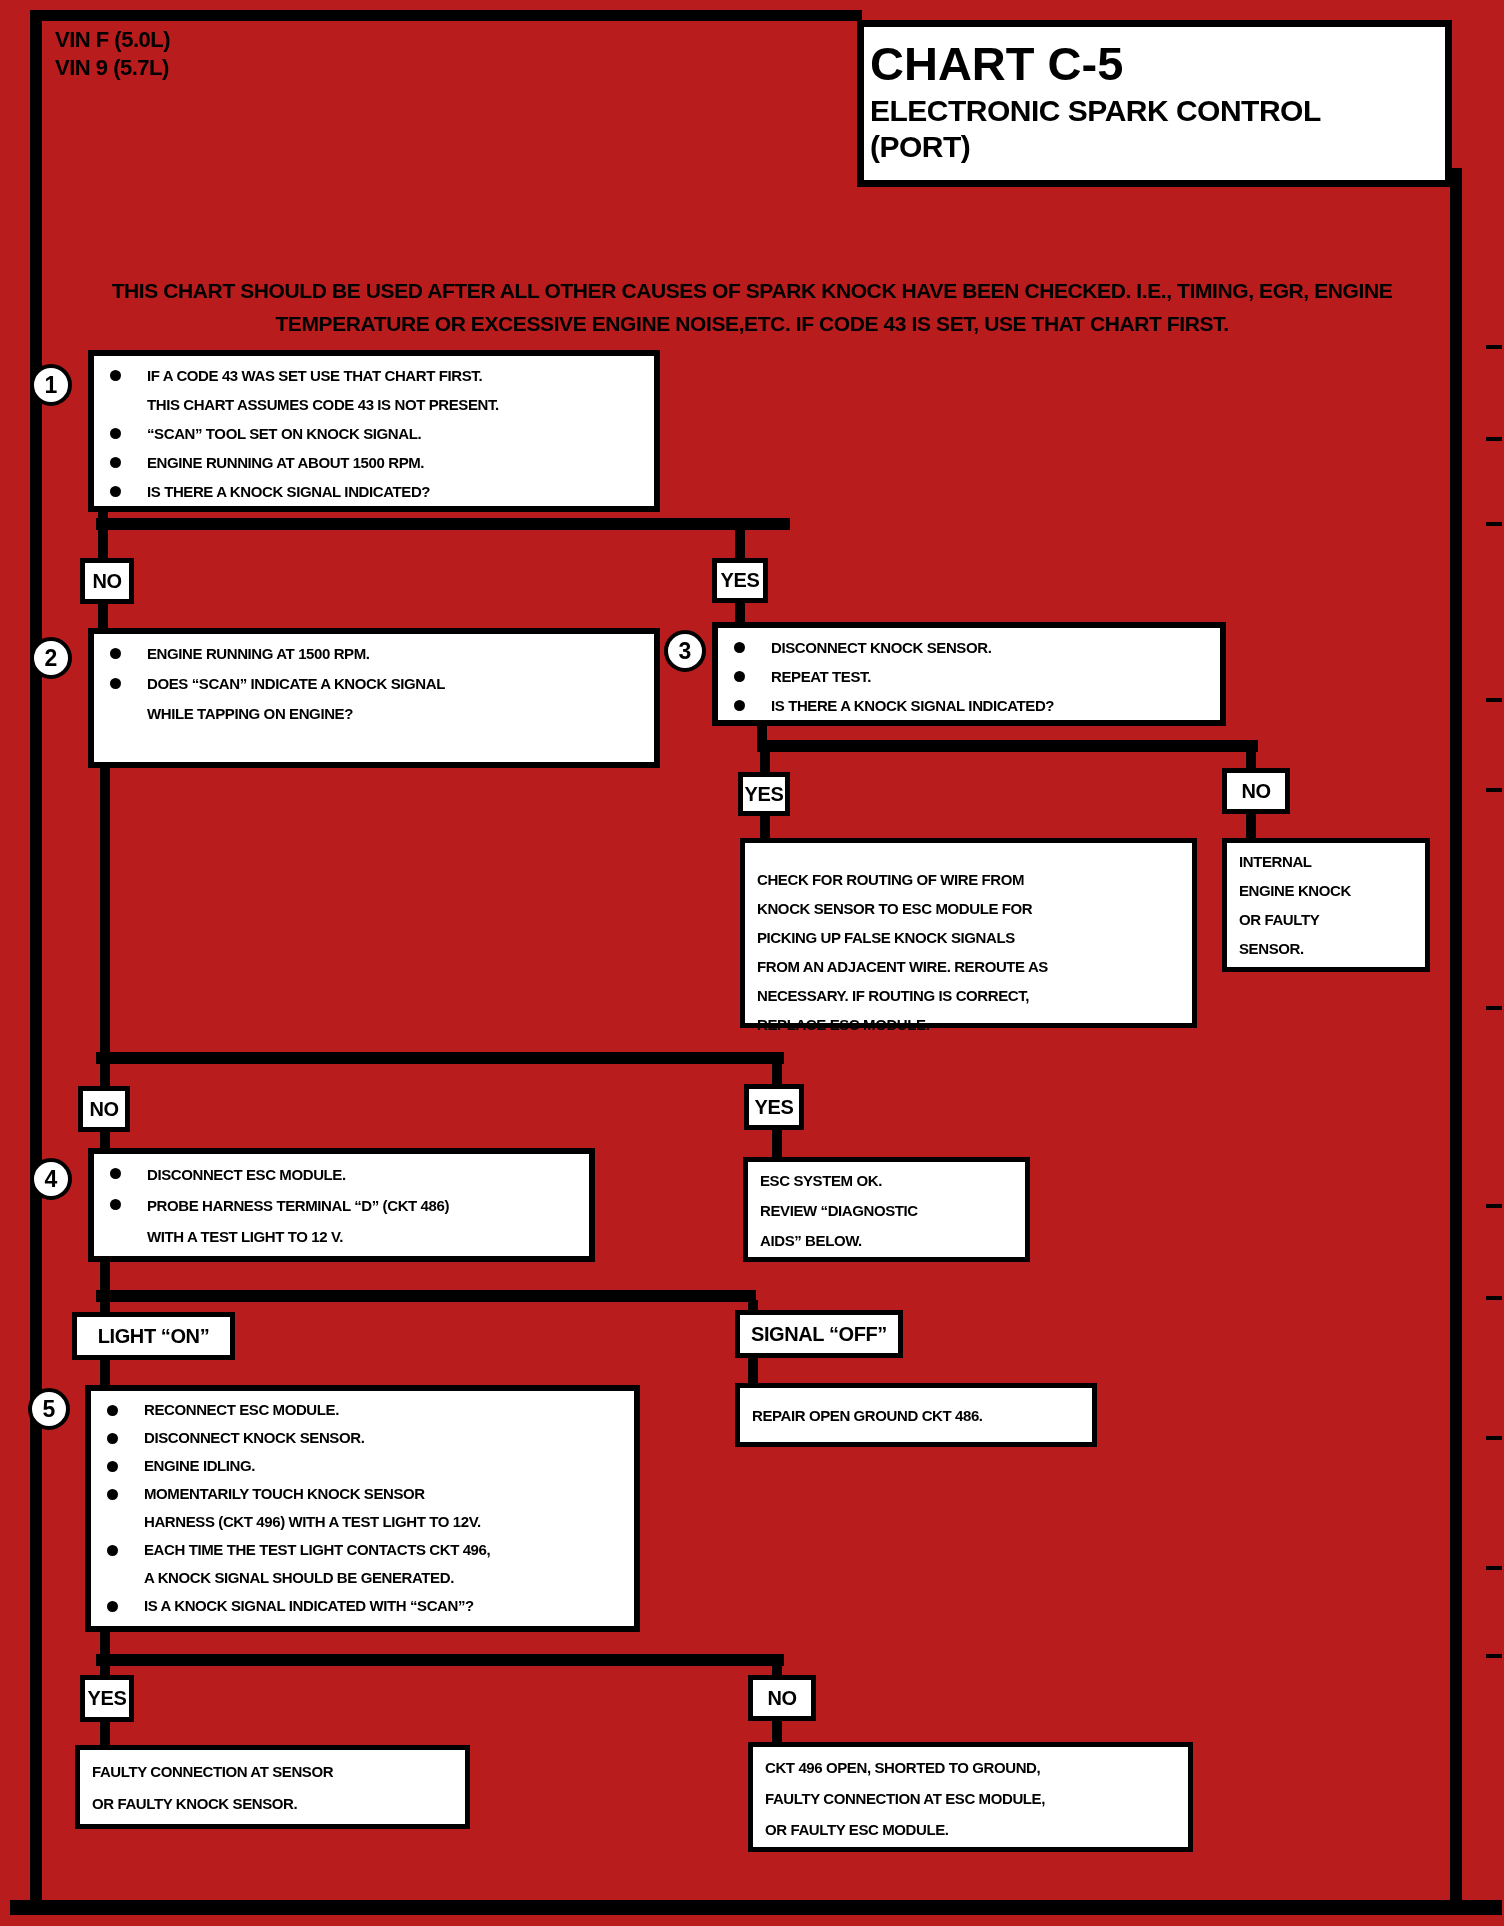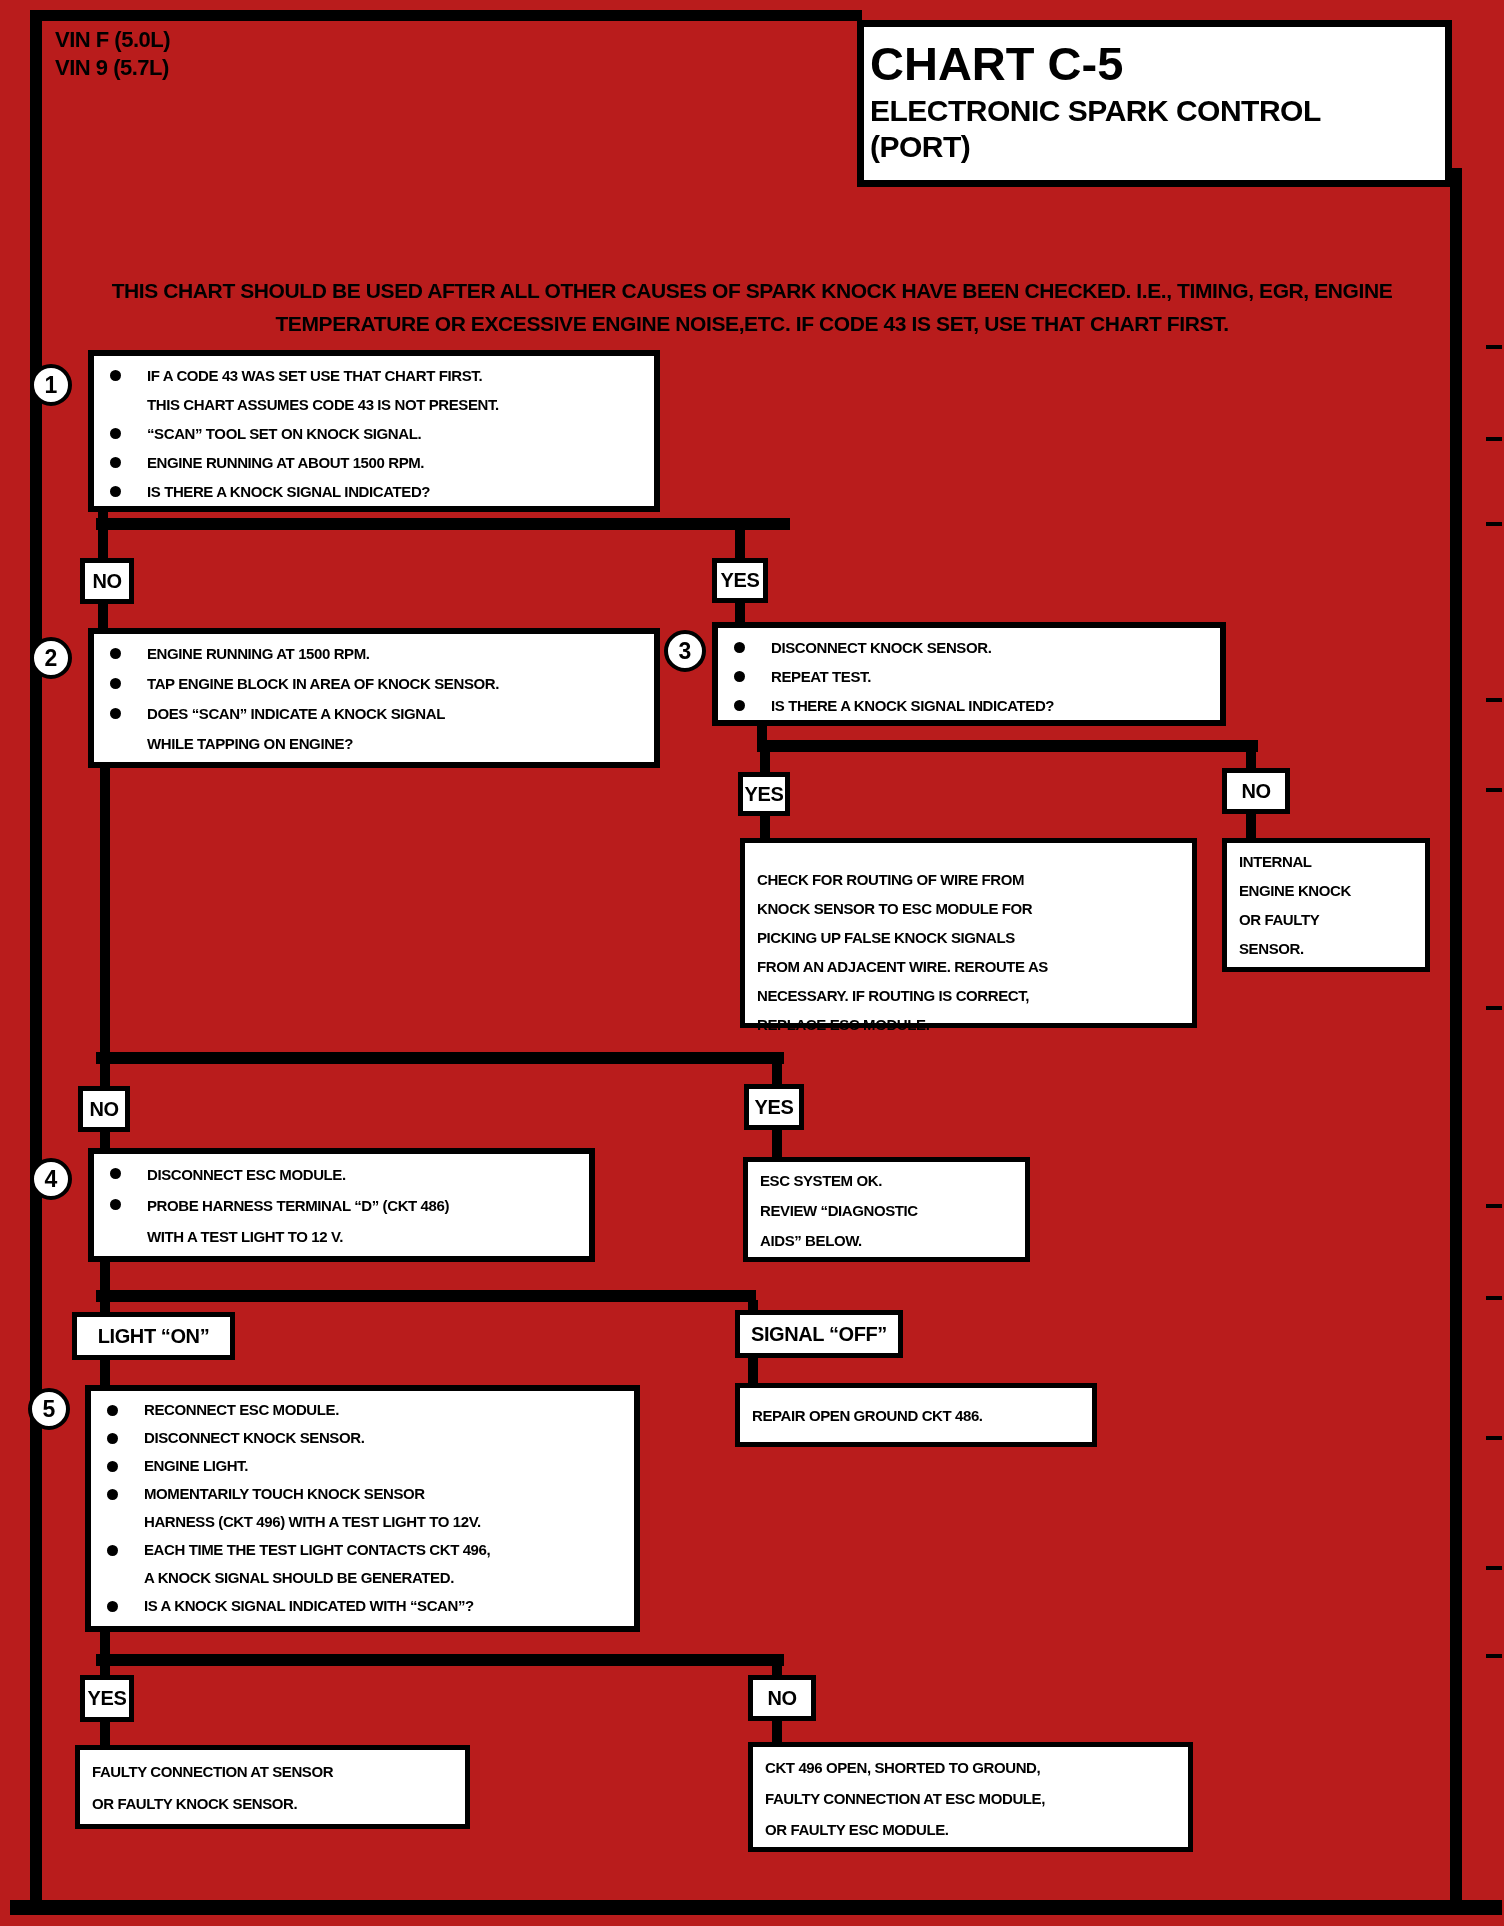--- a/index.html
+++ b/index.html
@@ -133,24 +133,20 @@
   <div class="circle" style="left:30px; top:637px;">
     <span>2</span>
   </div>
   <div class="sbox lh30" style="left:88px; top:628px; width:572px; height:140px;">
     <div class="li">
         <span class="dot"></span>
         <span>ENGINE RUNNING AT 1500 RPM.</span>
       </div>
     <div class="li">
         <span class="dot"></span>
-        <span>TAP ENGINE BLOCK IN AREA OF KNOCK SENSOR.</span>
-      </div>
-    <div class="li">
-        <span class="dot"></span>
         <span>DOES “SCAN” INDICATE A KNOCK SIGNAL</span>
       </div>
     <div class="li cont">
         <span>WHILE TAPPING ON ENGINE?</span>
       </div>
   </div>
 
   <div class="circle" style="left:664px; top:630px;">
     <span>3</span>
   </div>
@@ -264,21 +260,21 @@
     <div class="li">
         <span class="dot"></span>
         <span>RECONNECT ESC MODULE.</span>
       </div>
     <div class="li">
         <span class="dot"></span>
         <span>DISCONNECT KNOCK SENSOR.</span>
       </div>
     <div class="li">
         <span class="dot"></span>
-        <span>ENGINE LIGHT.</span>
+        <span>ENGINE IDLING.</span>
       </div>
     <div class="li">
         <span class="dot"></span>
         <span>MOMENTARILY TOUCH KNOCK SENSOR</span>
       </div>
     <div class="li cont">
         <span>HARNESS (CKT 496) WITH A TEST LIGHT TO 12V.</span>
       </div>
     <div class="li">
         <span class="dot"></span>

